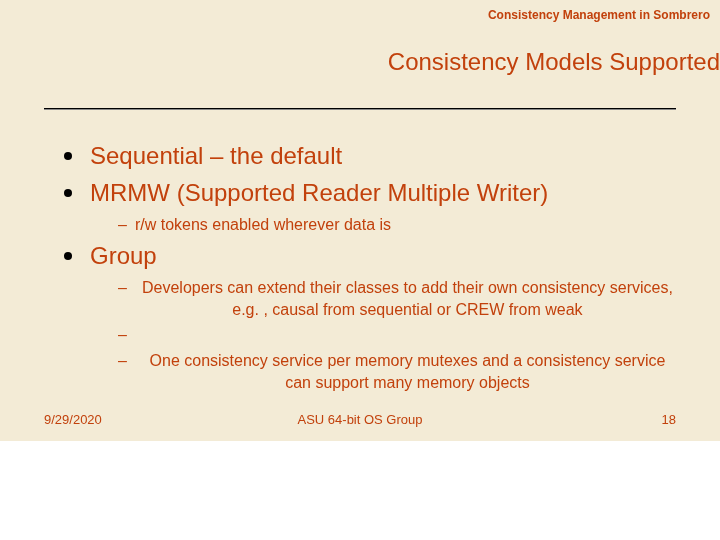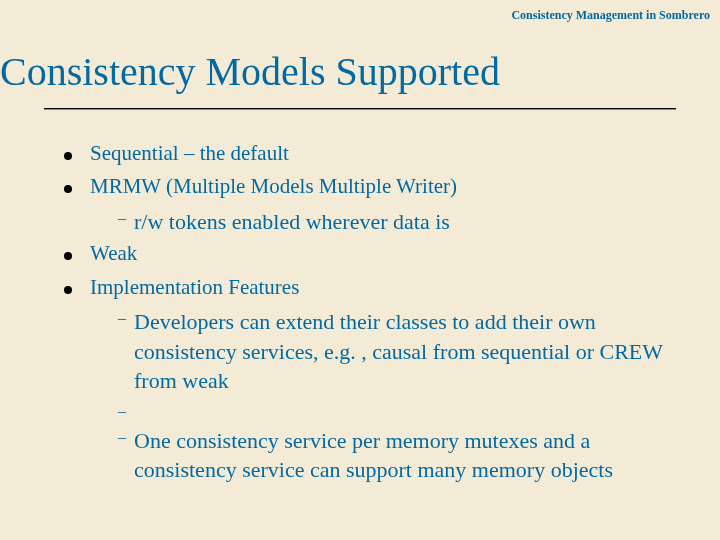--- a/index.html
+++ b/index.html
@@ -5,41 +5,41 @@
   html, body {
     margin: 0;
     padding: 0;
     width: 720px;
     height: 540px;
     background: #fff;
     overflow: hidden;
   }
   .slide {
     width: 720px;
-    height: 540px;
+    height: 441px;
     background: #f3ebd6;
     position: relative;
-    font-family: Liberation Serif, serif;
-    color: #0369a1;
+    font-family: Liberation Sans, sans-serif;
+    color: #c2410c;
     box-sizing: border-box;
   }
   .header-text {
     position: absolute;
     top: 8px;
     right: 10px;
     font-size: 12px;
     font-weight: bold;
   }
   .title {
     position: absolute;
     top: 48px;
     left: 0;
     width: 100%;
-    text-align: left;
-    font-size: 40px;
+    text-align: right;
+    font-size: 24px;
     font-weight: normal;
   }
   .title-rule {
     position: absolute;
     top: 108px;
     left: 44px;
     right: 44px;
     height: 0;
     border-top: 1px solid #000;
     border-bottom: 1px solid #888;
@@ -58,39 +58,40 @@
   .l1-bullet {
     width: 8px;
     height: 8px;
     background: #000;
     border-radius: 50%;
     margin-top: 12px;
     margin-right: 18px;
     flex-shrink: 0;
   }
   .l1-text {
-    font-size: 21px;
+    font-size: 24px;
     line-height: 1.3;
   }
   .l2 {
     display: flex;
     align-items: flex-start;
     margin-left: 54px;
     margin-bottom: 4px;
     margin-top: 2px;
   }
   .l2-dash {
     font-size: 16px;
     margin-right: 8px;
     line-height: 1.35;
     flex-shrink: 0;
   }
   .l2-text {
-    font-size: 22px;
+    font-size: 16px;
     line-height: 1.35;
+    text-align: center;
   }
   .footer {
     position: absolute;
     bottom: 14px;
     left: 44px;
     right: 44px;
     display: flex;
     justify-content: space-between;
     align-items: flex-end;
     font-size: 13px;
@@ -116,48 +117,49 @@
 
   <div class="content">
 
     <div class="l1">
       <div class="l1-bullet"></div>
       <div class="l1-text">Sequential – the default</div>
     </div>
 
     <div class="l1">
       <div class="l1-bullet"></div>
-      <div class="l1-text">MRMW (Multiple Models Multiple Writer)</div>
+      <div class="l1-text">MRMW (Supported Reader Multiple Writer)</div>
     </div>
 
     <div class="l2">
       <div class="l2-dash">–</div>
       <div class="l2-text">r/w tokens enabled wherever data is</div>
     </div>
 
     <div class="l1">
       <div class="l1-bullet"></div>
-      <div class="l1-text">Weak</div>
+      <div class="l1-text">Group</div>
     </div>
 
-    <div class="l1">
-      <div class="l1-bullet"></div>
-      <div class="l1-text">Implementation Features</div>
-    </div>
 
     <div class="l2">
       <div class="l2-dash">–</div>
       <div class="l2-text">Developers can extend their classes to add their own consistency services, e.g. , causal from sequential or CREW from weak</div>
     </div>
 
     <div class="l2">
       <div class="l2-dash">–</div>
     </div>
 
     <div class="l2">
       <div class="l2-dash">–</div>
       <div class="l2-text">One consistency service per memory mutexes and a consistency service can support many memory objects</div>
     </div>
 
   </div>
 
+  <div class="footer">
+    <div class="footer-left">9/29/2020</div>
+    <div class="footer-center">ASU 64-bit OS Group</div>
+    <div class="footer-right">18</div>
+  </div>
 
 </div>
 
 </body></html>

